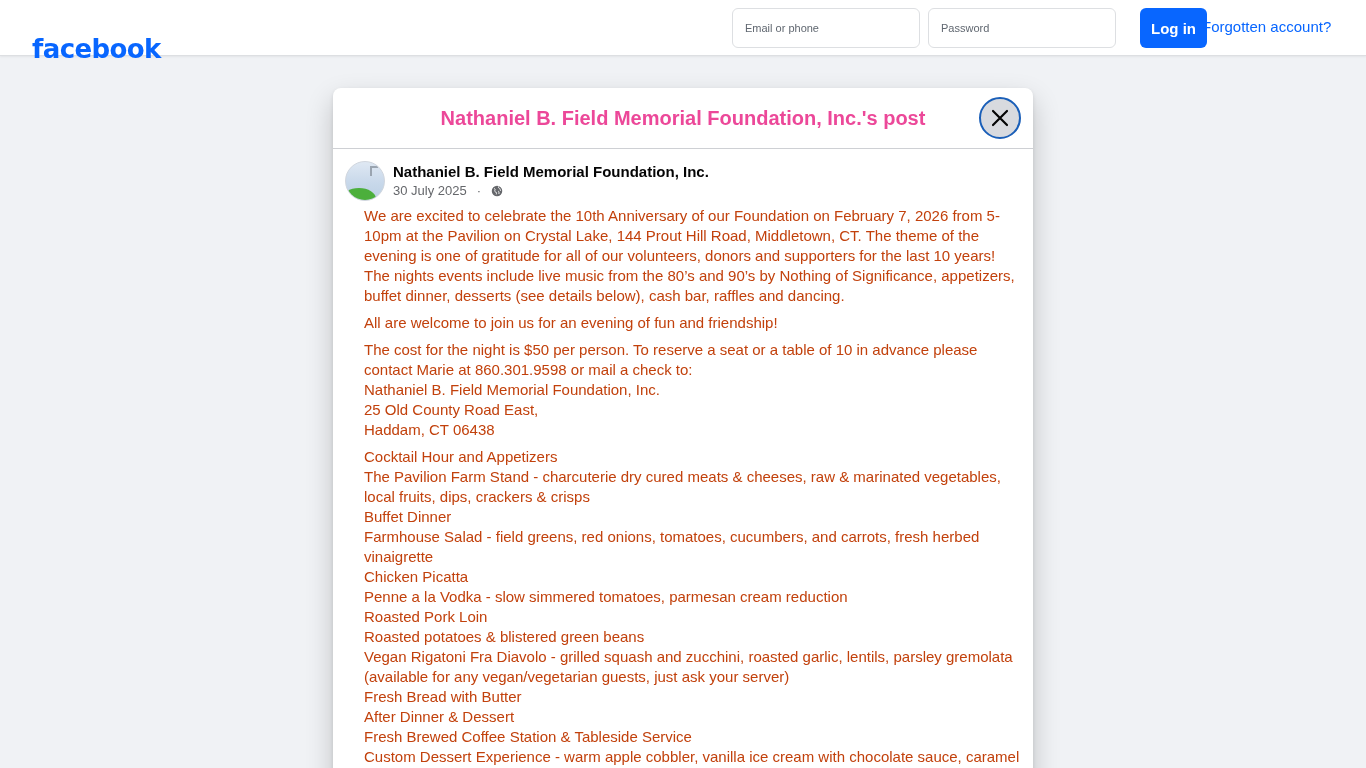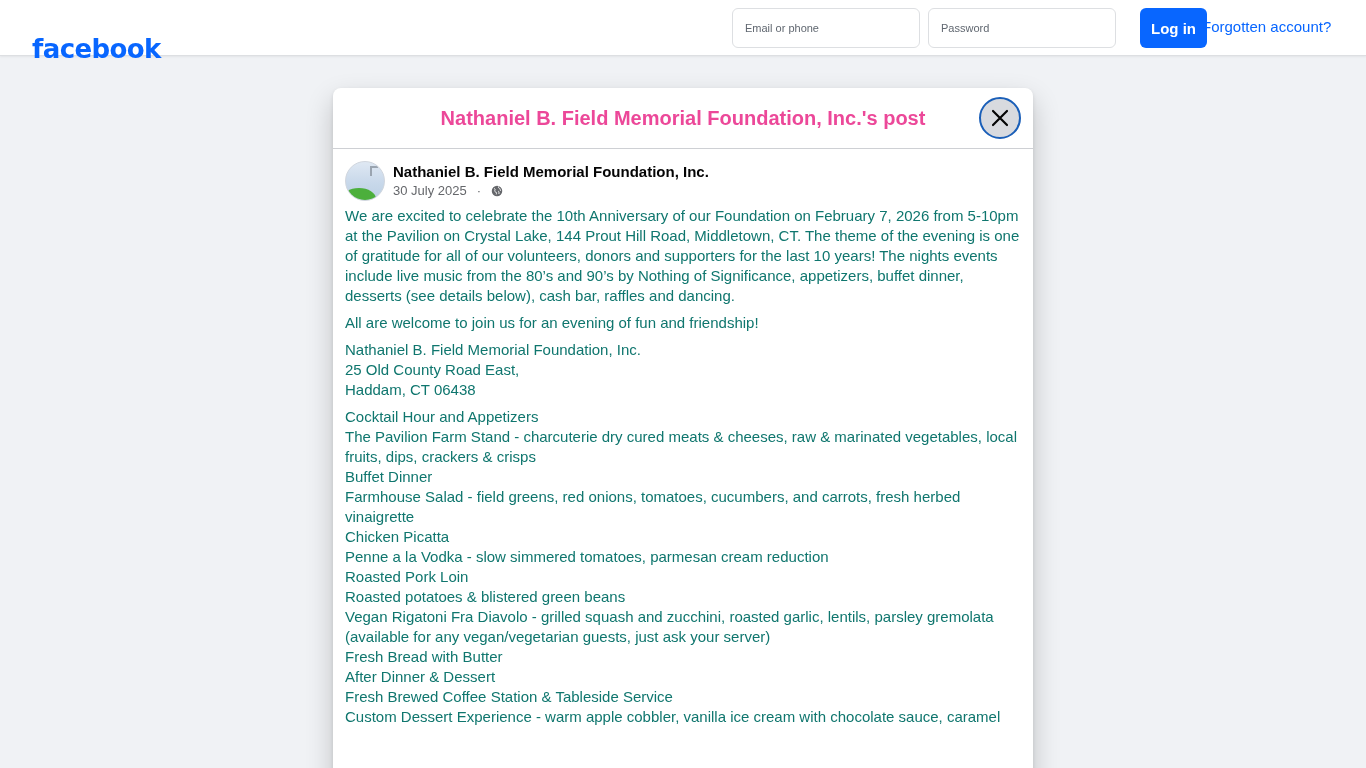--- a/index.html
+++ b/index.html
@@ -17,21 +17,21 @@
     .modal-header { height: 61px; border-bottom: 1px solid #ced0d4; position: relative; display: flex; align-items: center; justify-content: center; }
     .modal-title { font-size: 20px; font-weight: bold; color: #ec4899; }
     .close-btn { position: absolute; right: 12px; top: 9px; width: 42px; height: 42px; border-radius: 50%; background: #d8dadf; border: 2px solid #1b5fb8; display: flex; align-items: center; justify-content: center; cursor: pointer; }
     .post-header { display: flex; align-items: center; padding: 12px 12px 0 12px; }
     .avatar { width: 40px; height: 40px; border-radius: 50%; overflow: hidden; position: relative; background: linear-gradient(180deg, #dfe8f3 0%, #c8d8ea 55%, #bcd0e4 100%); border: 1px solid #d0d6de; flex-shrink: 0; }
     .avatar .hill { position: absolute; left: -4px; bottom: -10px; width: 34px; height: 22px; border-radius: 50%; background: #4caf3c; }
     .avatar .sun { position: absolute; right: 6px; top: 4px; width: 8px; height: 10px; border-left: 2px solid #9aa4b0; border-top: 2px solid #9aa4b0; }
     .post-meta { margin-left: 8px; }
     .author { font-size: 15px; font-weight: bold; color: #050505; line-height: 20px; display: block; }
     .date-line { font-size: 13px; color: #65676b; line-height: 18px; display: flex; align-items: center; gap: 10px; }
-    .post-body { padding: 5px 12px 0 12px; font-size: 15px; line-height: 20px; color: #0f766e; }
+    .post-body { padding: 5px 12px 0 12px; font-size: 15px; line-height: 20px; color: #c2410c; margin-left: 19px; }
     .post-body p { margin-bottom: 7px; }
     .post-body .line { display: block; }
   </style>
 </head>
 <body>
 
 <div class="topbar">
   <div class="logo">facebook</div>
   <input id="email" class="login-input" type="text" placeholder="Email or phone" style="">
   <input id="password" class="login-input" type="password" placeholder="Password" style="">
@@ -68,20 +68,21 @@
   </div>
 
   <div class="post-body">
     <p>
       <span class="line">We are excited to celebrate the 10th Anniversary of our Foundation on February 7, 2026 from 5-10pm at the Pavilion on Crystal Lake, 144 Prout Hill Road, Middletown, CT. The theme of the evening is one of gratitude for all of our volunteers, donors and supporters for the last 10 years! The nights events include live music from the 80’s and 90’s by Nothing of Significance, appetizers, buffet dinner, desserts (see details below), cash bar, raffles and dancing.</span>
     </p>
     <p>
       <span class="line">All are welcome to join us for an evening of fun and friendship!</span>
     </p>
     <p>
+      <span class="line">The cost for the night is $50 per person. To reserve a seat or a table of 10 in advance please contact Marie at 860.301.9598 or mail a check to:</span>
       <span class="line">Nathaniel B. Field Memorial Foundation, Inc.</span>
       <span class="line">25 Old County Road East,</span>
       <span class="line">Haddam, CT 06438</span>
     </p>
     <p>
       <span class="line">Cocktail Hour and Appetizers</span>
       <span class="line">The Pavilion Farm Stand - charcuterie dry cured meats &amp; cheeses, raw &amp; marinated vegetables, local fruits, dips, crackers &amp; crisps</span>
       <span class="line">Buffet Dinner</span>
       <span class="line">Farmhouse Salad - field greens, red onions, tomatoes, cucumbers, and carrots, fresh herbed vinaigrette</span>
       <span class="line">Chicken Picatta</span>

